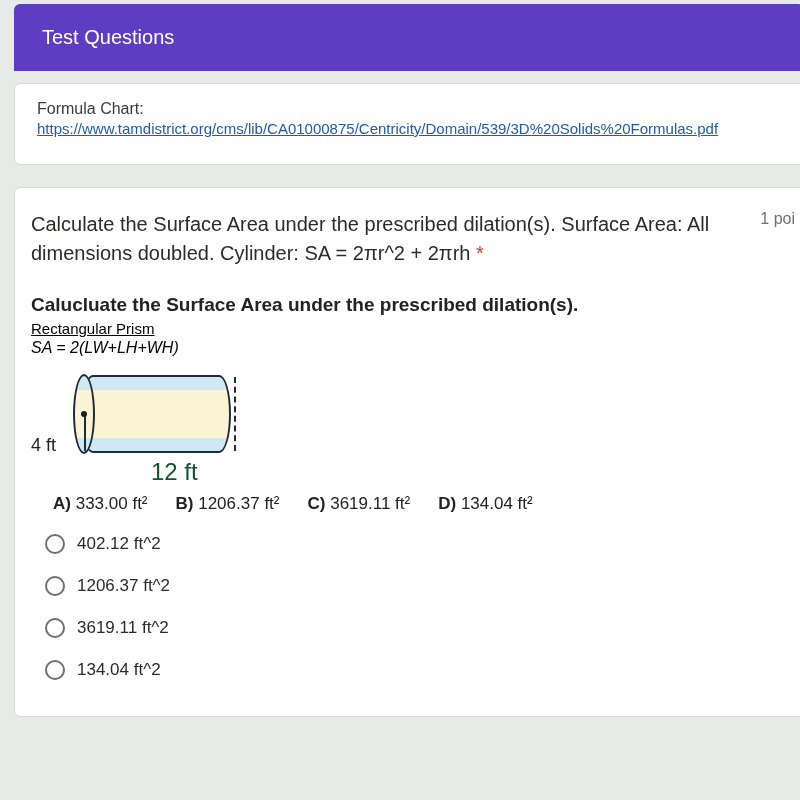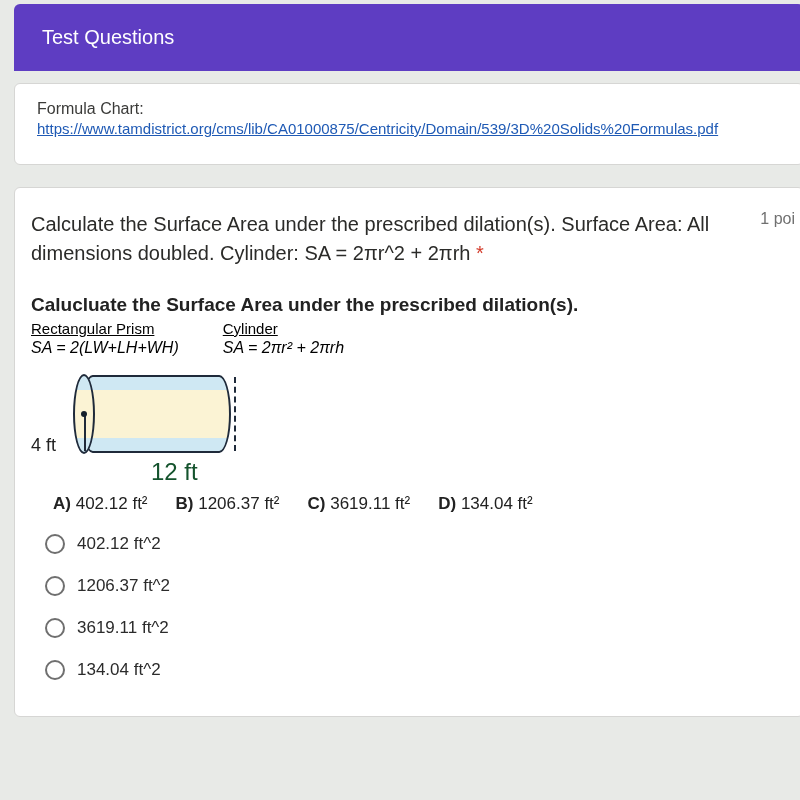--- a/index.html
+++ b/index.html
@@ -56,39 +56,35 @@
     <div class="points">1 poi</div>
   </div>
 
   <div class="subq">Calucluate the Surface Area under the prescribed dilation(s).</div>
 
   <div class="formula-row">
     <div class="formula-col">
       <div class="u">Rectangular Prism</div>
       <div class="f">SA = 2(LW+LH+WH)</div>
     </div>
-    <div class="formula-col">
-      <div class="u">Cylinder</div>
-      <div class="f">SA = 2πr² + 2πrh</div>
-    </div>
   </div>
 
 
   <div class="cyl">
     <div class="cyl-body"></div>
     <div class="cyl-left"></div>
     <div class="cyl-rightline"></div>
     <div class="cyl-radius"></div>
     <div class="cyl-dot"></div>
   </div>
   <div class="dim-4">4 ft</div>
   <div class="dim-12">12 ft</div>
 
   <div class="choices">
-    <div><span class="lab">A)</span> <span class="val">402.12 ft²</span></div>
+    <div><span class="lab">A)</span> <span class="val">333.00 ft²</span></div>
     <div><span class="lab">B)</span> <span class="val">1206.37 ft²</span></div>
     <div><span class="lab">C)</span> <span class="val">3619.11 ft²</span></div>
     <div><span class="lab">D)</span> <span class="val">134.04 ft²</span></div>
   </div>
 
   <div class="radio-list">
     <div class="radio-row">
       <div class="radio-circle"></div>
       <span>402.12 ft^2</span>
     </div>

